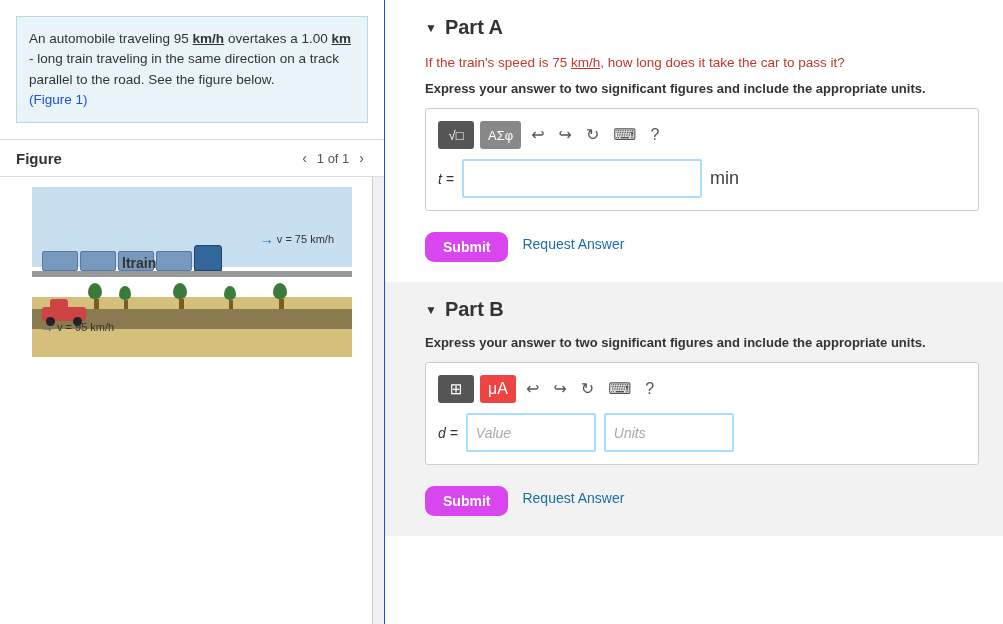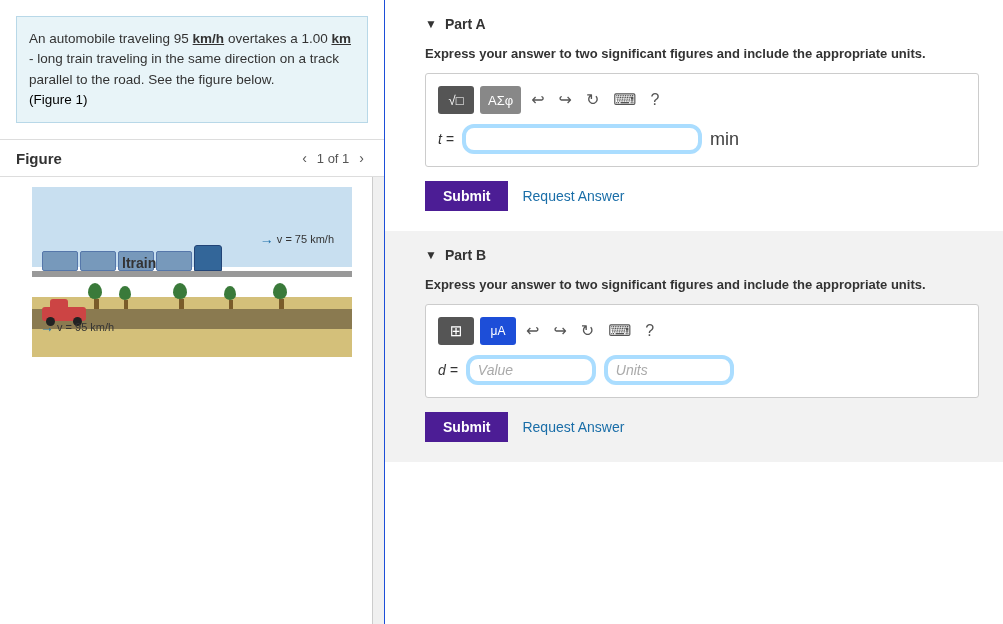--- a/index.html
+++ b/index.html
@@ -23,21 +23,21 @@
       font-size: 13.5px;
       line-height: 1.5;
     }
 
     .problem-text .bold-underline {
       font-weight: bold;
       text-decoration: underline;
     }
 
     .problem-text a {
-      color: #000000;
+      color: #1d4ed8;
       text-decoration: none;
     }
 
     .figure-header {
       display: flex;
       align-items: center;
       justify-content: space-between;
       padding: 8px 16px;
       border-top: 1px solid #ddd;
     }
@@ -86,21 +86,21 @@
     }
 
     .collapse-arrow {
       font-size: 12px;
       color: #333;
       cursor: pointer;
     }
 
     .part-title {
       font-weight: bold;
-      font-size: 14px;
+      font-size: 20px;
     }
 
     .question-text {
       color: #c0392b;
       font-size: 13.5px;
       margin-bottom: 8px;
       line-height: 1.5;
     }
 
     .instruction-text {
@@ -159,54 +159,55 @@
       margin-top: 8px;
     }
 
     .eq-label {
       font-size: 14px;
       color: #333;
       font-style: italic;
     }
 
     .answer-input {
-      border: 4px solid #b91c1c;
-      border-radius: 12px;
+      border: 2px solid #b91c1c;
+      border-radius: 2px;
       padding: 5px 8px;
       font-size: 14px;
       outline: none;
-      height: 30px;
+      height: 39px;
     }
 
     .answer-input.wide { width: 240px; }
     .answer-input.medium { width: 130px; }
 
     .answer-input::placeholder { color: #aaa; font-style: italic; }
 
     .unit-label {
       font-size: 18px;
       color: #404040;
     }
 
     .btn-row {
       display: flex;
       align-items: center;
       gap: 14px;
       margin-top: 4px;
     }
 
     .submit-btn {
-      background: #4c1d95;
+      background: #d946ef;
       color: white;
       border: none;
-      border-radius: 0;
+      border-radius: 9px;
       padding: 7px 18px;
       font-size: 14px;
       cursor: pointer;
       font-weight: bold;
+      margin-top: 7px;
     }
 
     .request-link {
       color: #1a6ea8;
       text-decoration: none;
       font-size: 14px;
       cursor: pointer;
     }
 
     .part-a-section {
@@ -314,20 +315,23 @@
 </div>
 
 <div class="right-panel">
 
   <div class="part-a-section">
     <div class="part-header-row">
       <span class="collapse-arrow">▼</span>
       <span class="part-title">Part A</span>
     </div>
 
+    <div class="question-text">
+      If the train's speed is 75 <span style="text-decoration:underline;">km/h</span>, how long does it take the car to pass it?
+    </div>
     <div class="instruction-text">Express your answer to two significant figures and include the appropriate units.</div>
 
     <div class="answer-box">
       <div class="toolbar">
         <button class="toolbar-btn gray-dark">√□</button>
         <button class="toolbar-btn" style="background:#888;">ΑΣφ</button>
         <button class="toolbar-icon-btn">↩</button>
         <button class="toolbar-icon-btn">↪</button>
         <button class="toolbar-icon-btn">↻</button>
         <button class="toolbar-icon-btn">⌨</button>
@@ -350,21 +354,21 @@
     <div class="part-header-row">
       <span class="collapse-arrow">▼</span>
       <span class="part-title">Part B</span>
     </div>
 
     <div class="instruction-text">Express your answer to two significant figures and include the appropriate units.</div>
 
     <div class="answer-box">
       <div class="toolbar">
         <button class="toolbar-btn gray-dark" style="font-size:15px;">⊞</button>
-        <button class="toolbar-btn" style="background:#1d4ed8;font-size:12px;">μΑ</button>
+        <button class="toolbar-btn" style="background:#ef4444;font-size:16px;">μΑ</button>
         <button class="toolbar-icon-btn">↩</button>
         <button class="toolbar-icon-btn">↪</button>
         <button class="toolbar-icon-btn">↻</button>
         <button class="toolbar-icon-btn">⌨</button>
         <button class="toolbar-icon-btn">?</button>
       </div>
       <div class="input-row">
         <span class="eq-label">d =</span>
         <input type="text" class="answer-input medium" style="border-color: rgb(170, 221, 255); font-style: italic; color: rgb(170, 170, 170);" placeholder="Value">
         <input type="text" class="answer-input medium" style="border-color: rgb(170, 221, 255); font-style: italic; color: rgb(170, 170, 170);" placeholder="Units">

